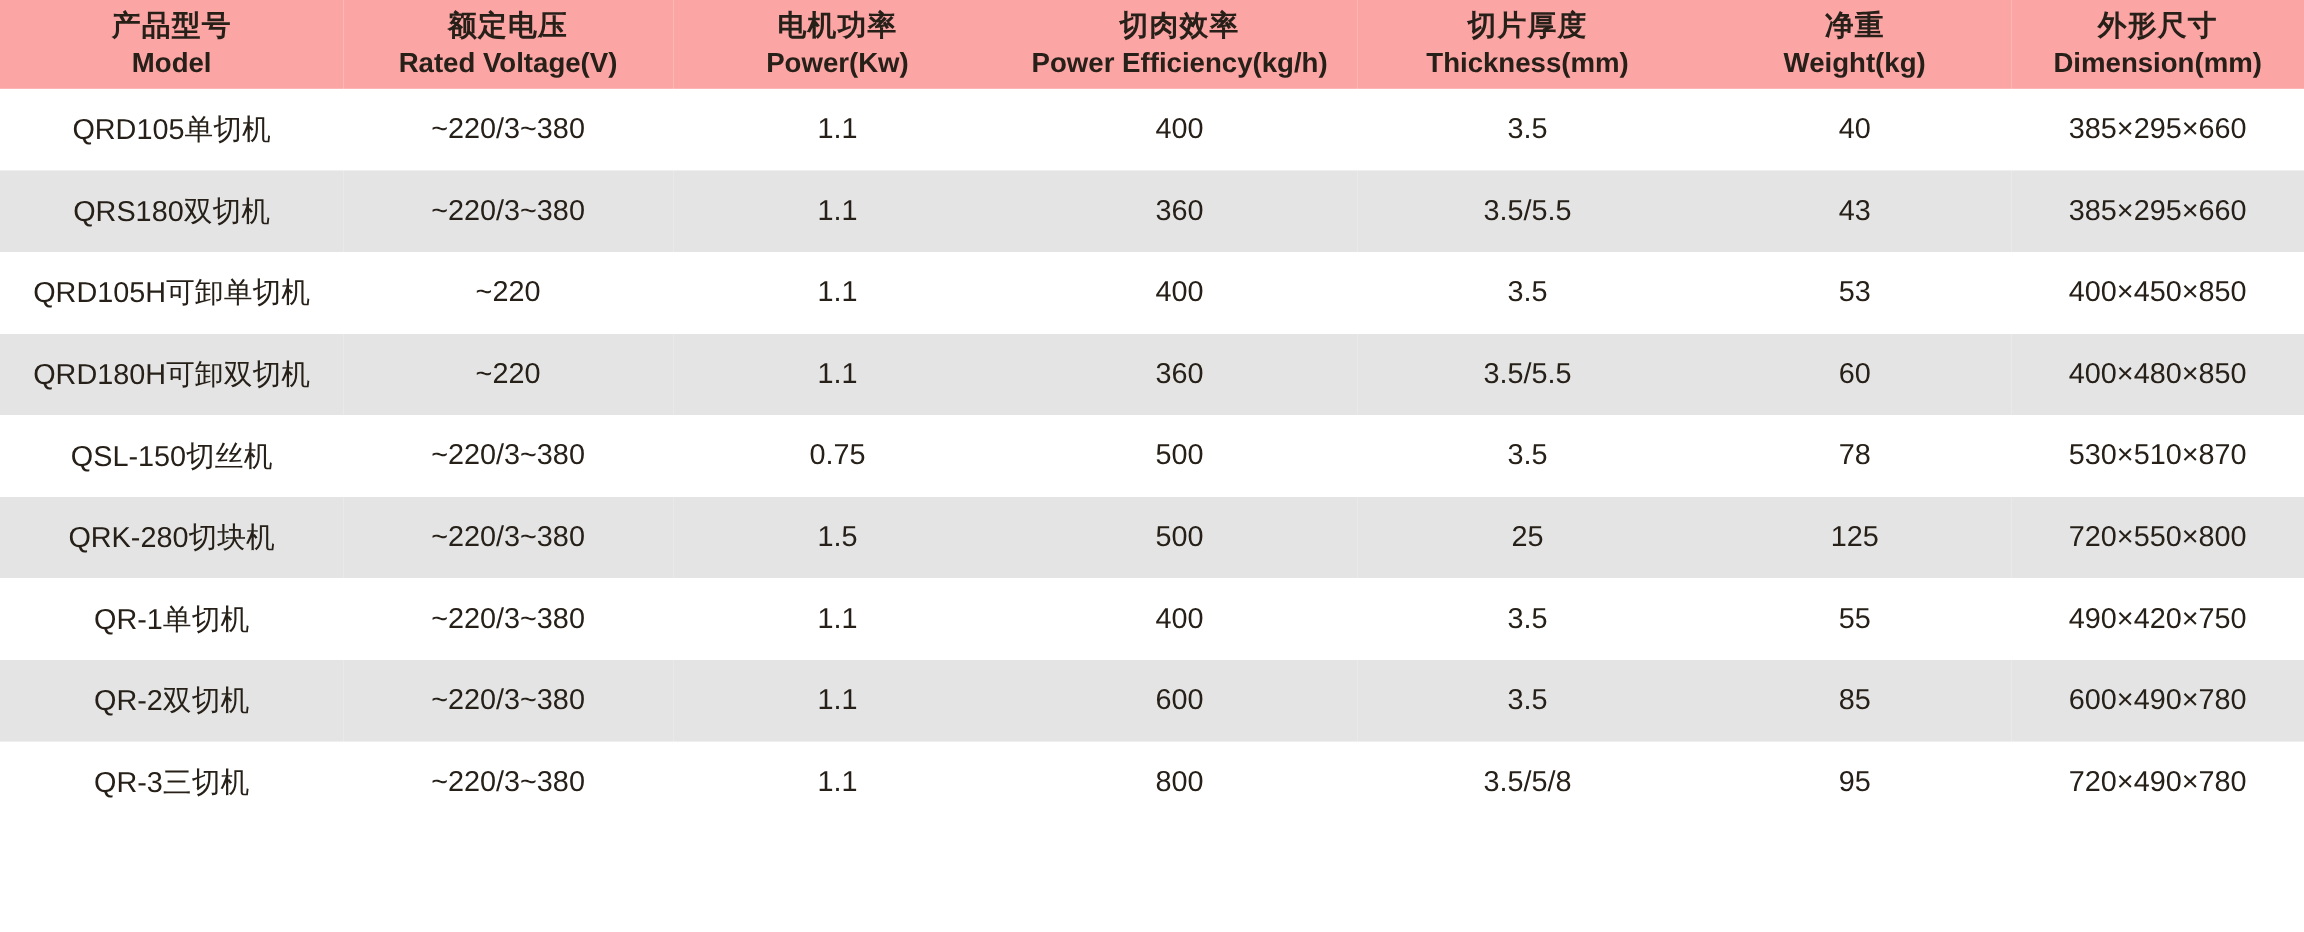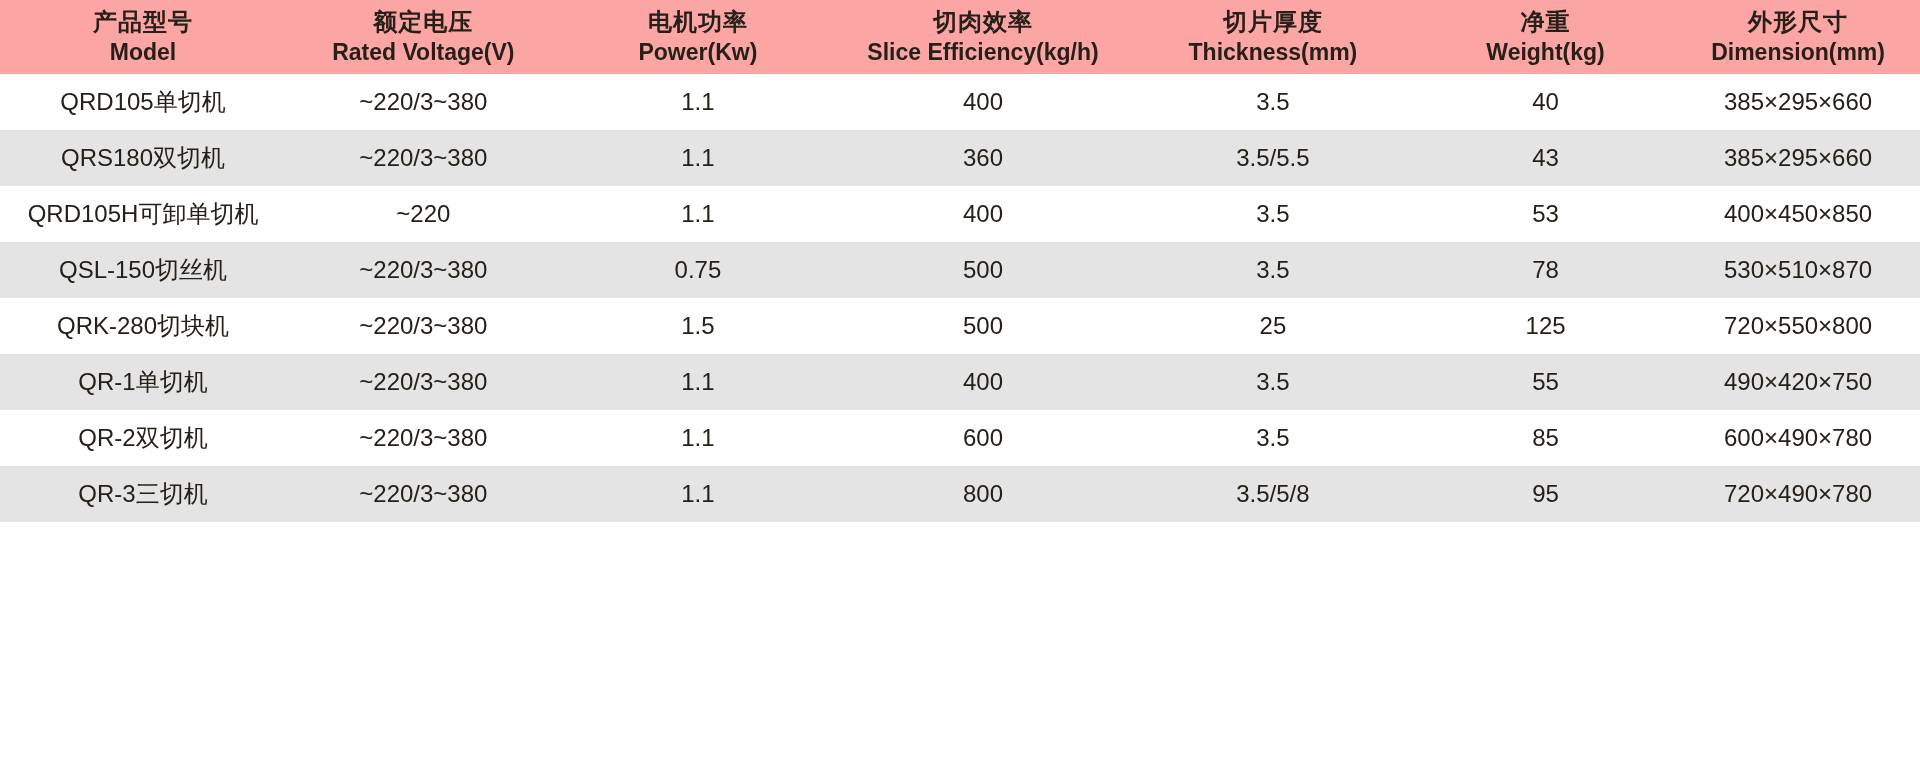--- a/index.html
+++ b/index.html
@@ -52,21 +52,21 @@
   }
   .h-zh {
     font-size: 24px;
     letter-spacing: 1px;
   }
   .h-en {
     font-size: 23px;
     letter-spacing: 0px;
   }
   tbody tr {
-    height: 56px;
+    height: 68px;
     background: #ffffff;
   }
   tbody tr:nth-child(even) {
     background: #e4e4e4;
   }
   tbody td {
     font-size: 24px;
     font-weight: 400;
   }
 </style>
@@ -84,21 +84,21 @@
           <th>
             <div class="h-zh">额定电压</div>
             <div class="h-en">Rated Voltage(V)</div>
           </th>
           <th>
             <div class="h-zh">电机功率</div>
             <div class="h-en">Power(Kw)</div>
           </th>
           <th>
             <div class="h-zh">切肉效率</div>
-            <div class="h-en">Slice Efficiency(kg/h)</div>
+            <div class="h-en">Power Efficiency(kg/h)</div>
           </th>
           <th>
             <div class="h-zh">切片厚度</div>
             <div class="h-en">Thickness(mm)</div>
           </th>
           <th>
             <div class="h-zh">净重</div>
             <div class="h-en">Weight(kg)</div>
           </th>
           <th>
@@ -127,20 +127,29 @@
           <td>385×295×660</td>
         </tr>
         <tr>
           <td>QRD105H可卸单切机</td>
           <td>~220</td>
           <td>1.1</td>
           <td>400</td>
           <td>3.5</td>
           <td>53</td>
           <td>400×450×850</td>
+        </tr>
+        <tr>
+          <td>QRD180H可卸双切机</td>
+          <td>~220</td>
+          <td>1.1</td>
+          <td>360</td>
+          <td>3.5/5.5</td>
+          <td>60</td>
+          <td>400×480×850</td>
         </tr>
         <tr>
           <td>QSL-150切丝机</td>
           <td>~220/3~380</td>
           <td>0.75</td>
           <td>500</td>
           <td>3.5</td>
           <td>78</td>
           <td>530×510×870</td>
         </tr>

